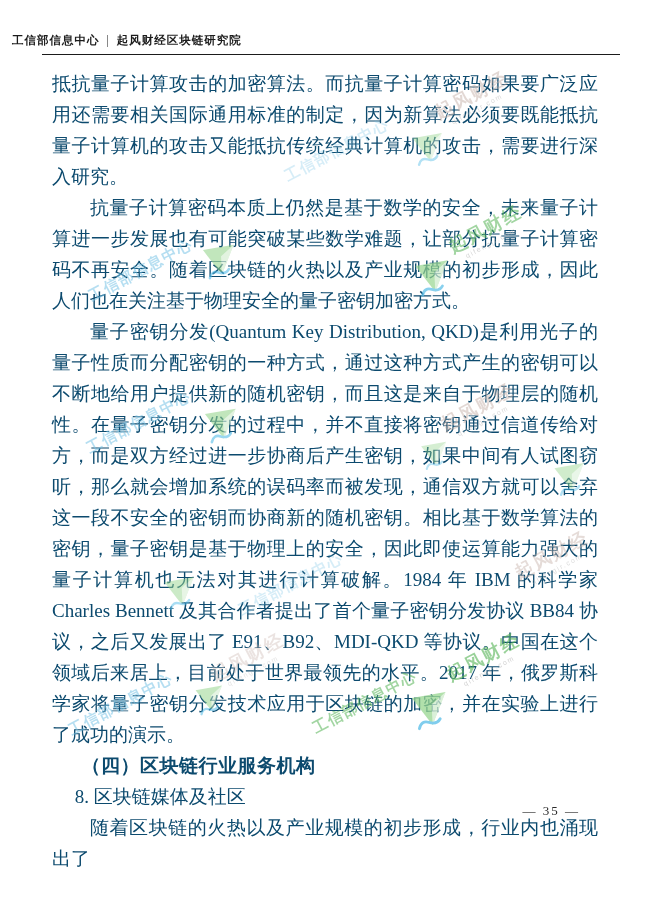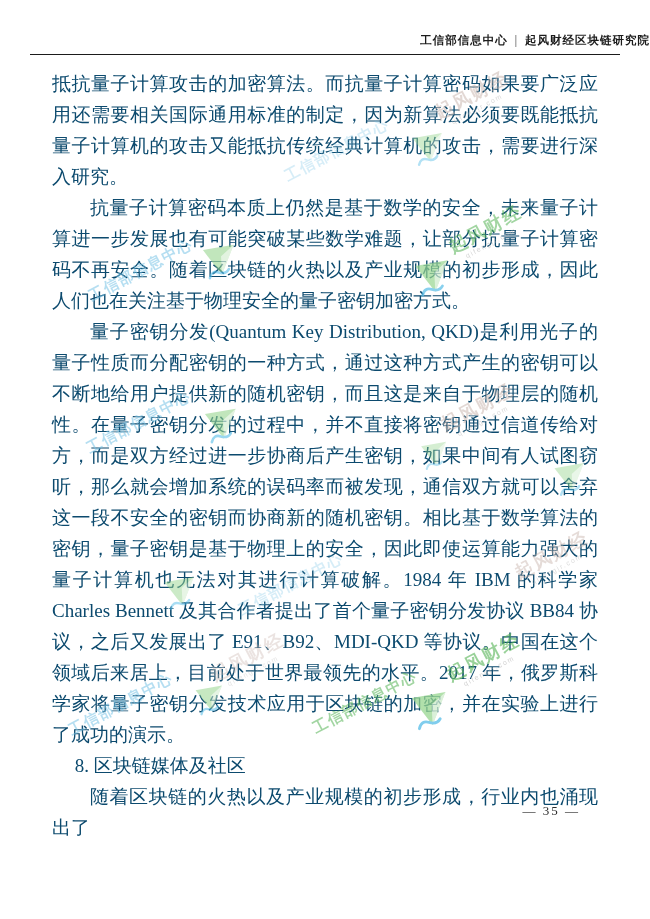--- a/index.html
+++ b/index.html
@@ -7,22 +7,22 @@
     position:relative;
     width:650px;height:919px;
     background:#ffffff;
     overflow:hidden;
     font-family:"Liberation Serif","DejaVu Serif",serif;
     color:#1a1a1a;
   }
 
   
   .header{
-    position:absolute;top:0;left:0;right:0;
-    text-align:right;
+    position:absolute;top:0;left:12px;right:0;
+    text-align:left;
   }
   .header-text{
     padding-top:33px;
     font-size:11.5px;
     font-weight:bold;
     letter-spacing:1px;
     color:#1c1c1c;
   }
   .header-text .sep{margin:0 7px;font-weight:normal;color:#333;}
   .header-rule{
@@ -213,20 +213,21 @@
     <div class="header-text">
       <span>工信部信息中心</span><span class="sep">|</span><span>起风财经区块链研究院</span>
     </div>
     <div class="header-rule"></div>
   </header>
 
   <main class="content">
     <p class="para no-indent">抵抗量子计算攻击的加密算法。而抗量子计算密码如果要广泛应用还需要相关国际通用标准的制定，因为新算法必须要既能抵抗量子计算机的攻击又能抵抗传统经典计算机的攻击，需要进行深入研究。</p>
     <p class="para">抗量子计算密码本质上仍然是基于数学的安全，未来量子计算进一步发展也有可能突破某些数学难题，让部分抗量子计算密码不再安全。随着区块链的火热以及产业规模的初步形成，因此人们也在关注基于物理安全的量子密钥加密方式。</p>
     <p class="para">量子密钥分发(Quantum Key Distribution, QKD)是利用光子的量子性质而分配密钥的一种方式，通过这种方式产生的密钥可以不断地给用户提供新的随机密钥，而且这是来自于物理层的随机性。在量子密钥分发的过程中，并不直接将密钥通过信道传给对方，而是双方经过进一步协商后产生密钥，如果中间有人试图窃听，那么就会增加系统的误码率而被发现，通信双方就可以舍弃这一段不安全的密钥而协商新的随机密钥。相比基于数学算法的密钥，量子密钥是基于物理上的安全，因此即使运算能力强大的量子计算机也无法对其进行计算破解。1984 年 IBM 的科学家 Charles Bennett 及其合作者提出了首个量子密钥分发协议 BB84 协议，之后又发展出了 E91、B92、MDI-QKD 等协议。中国在这个领域后来居上，目前处于世界最领先的水平。2017 年，俄罗斯科学家将量子密钥分发技术应用于区块链的加密，并在实验上进行了成功的演示。</p>
+    <p class="para heading">（四）区块链行业服务机构</p>
     <p class="para subheading">8. 区块链媒体及社区</p>
     <p class="para">随着区块链的火热以及产业规模的初步形成，行业内也涌现出了</p>
   </main>
 
   <div class="footer">
     <span>— 35 —</span>
   </div>
 
 </div>
 

